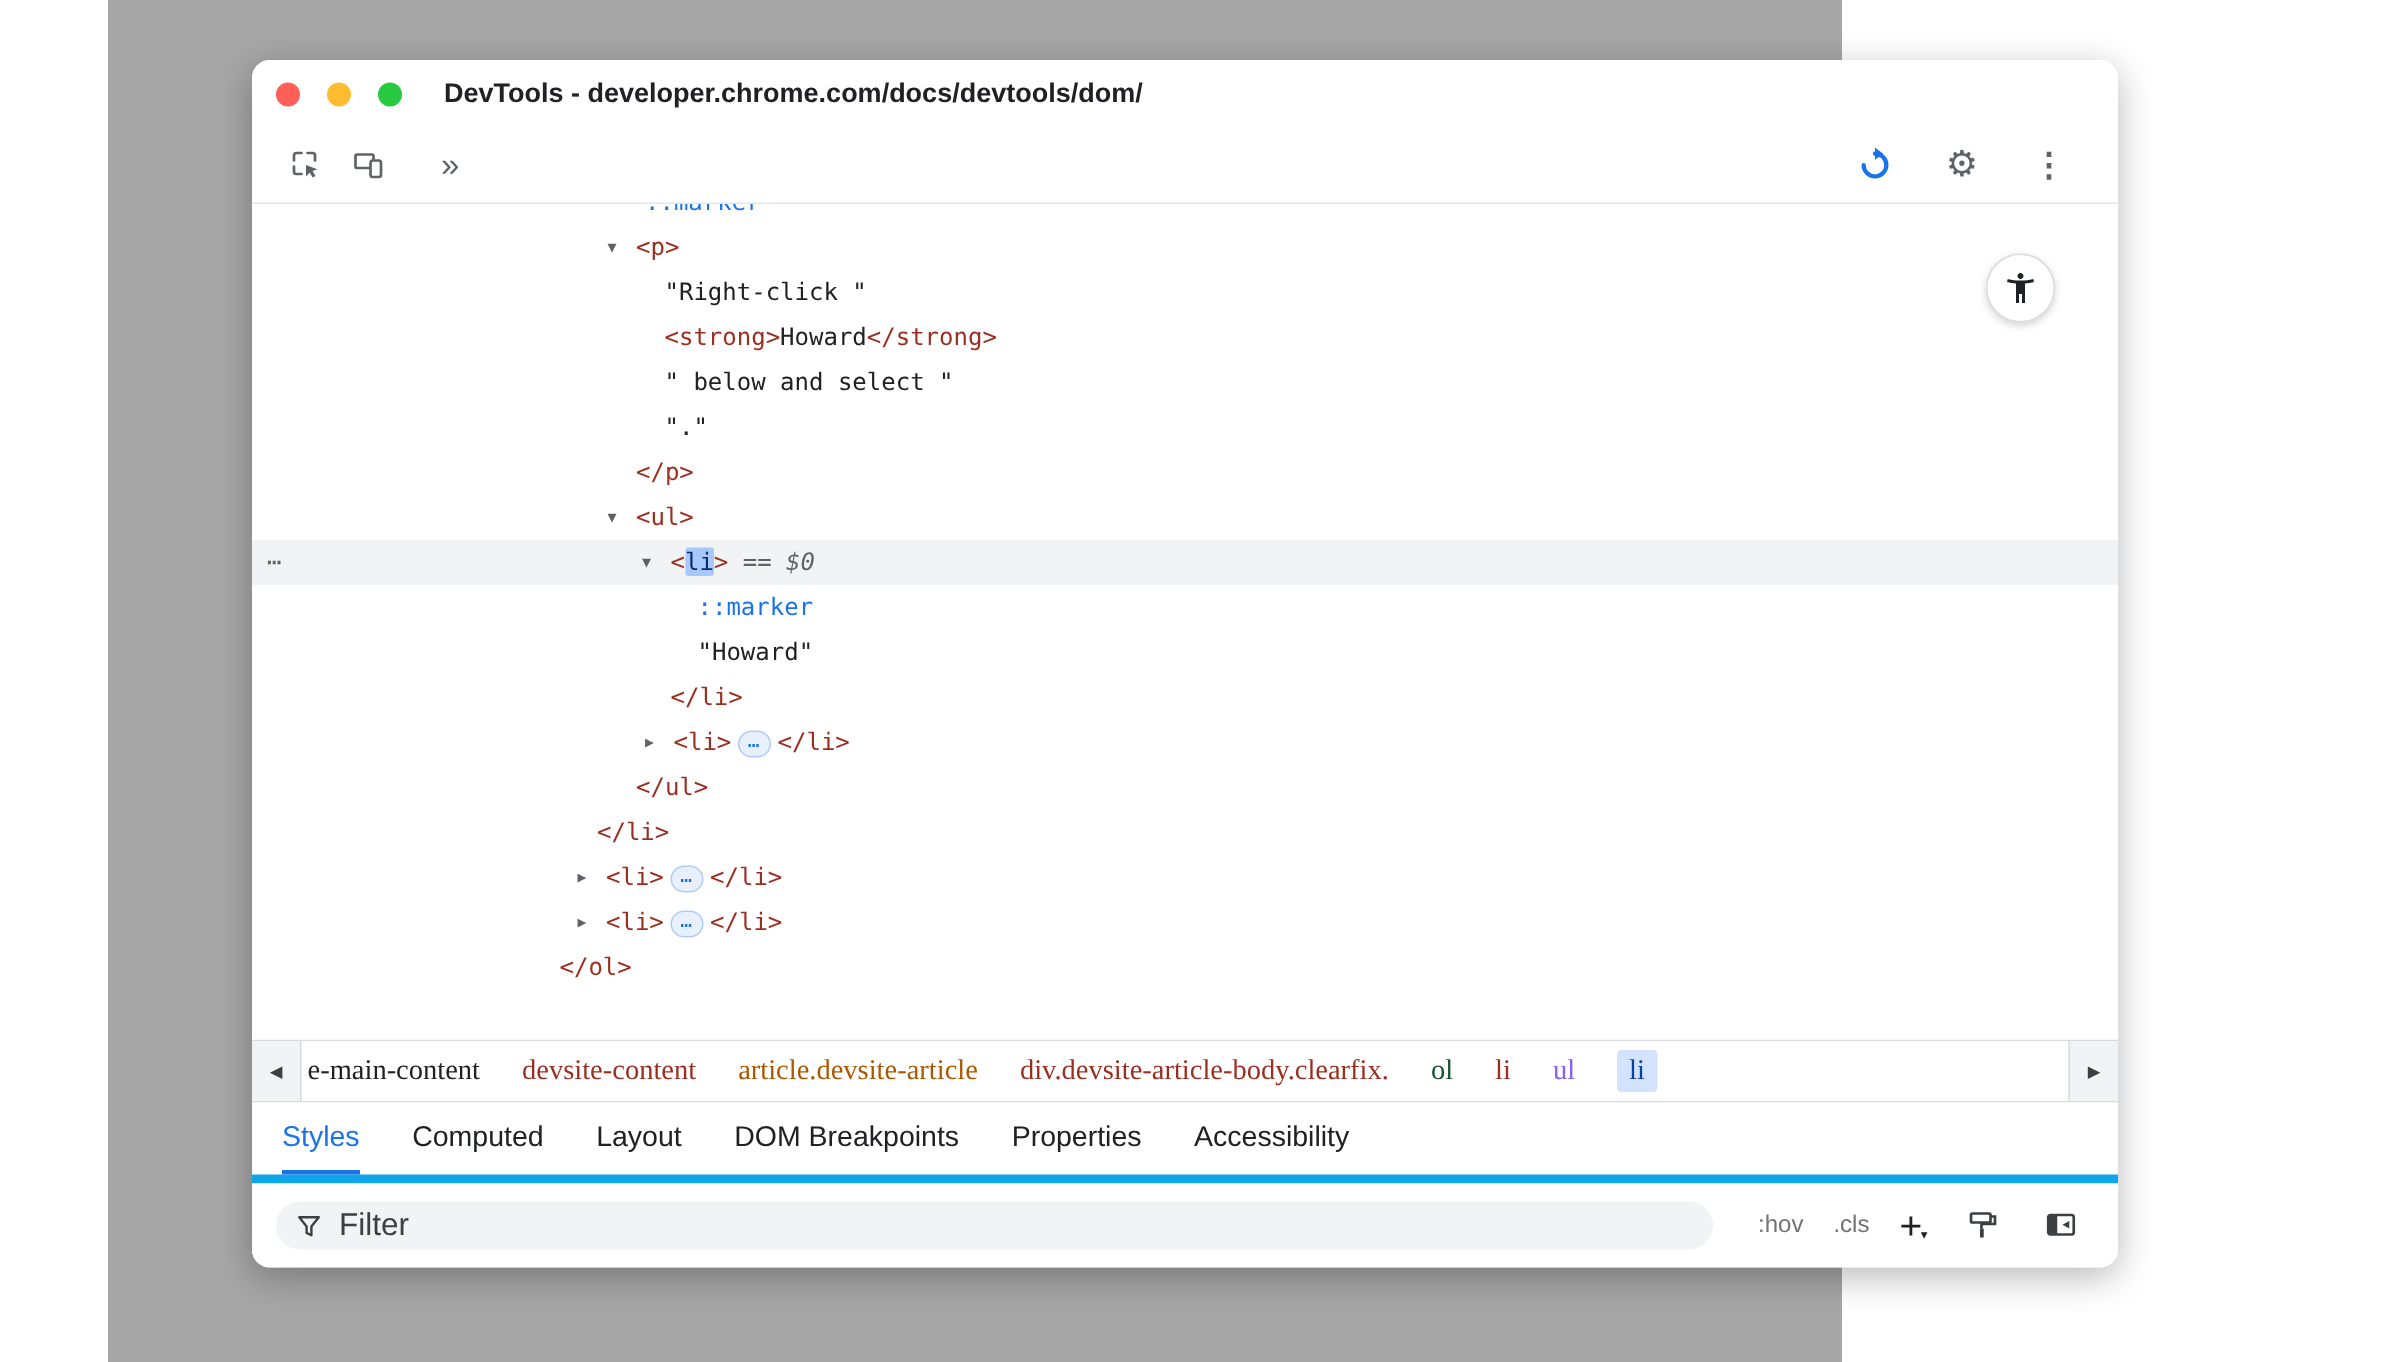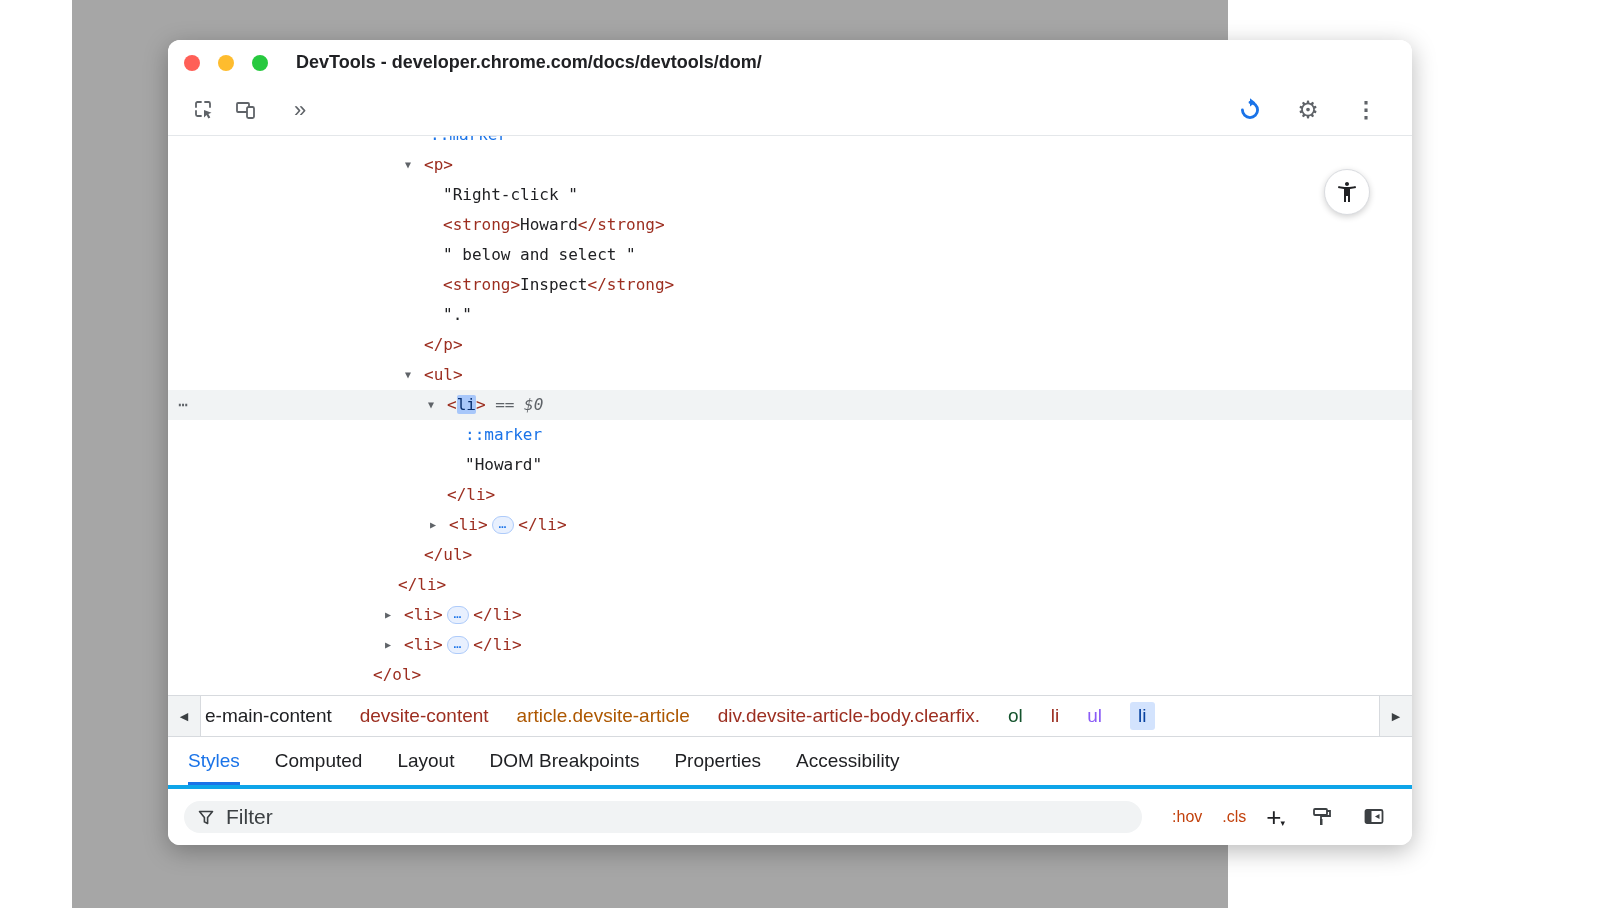--- a/index.html
+++ b/index.html
@@ -56,40 +56,40 @@
     display:flex;align-items:center;justify-content:center;cursor:pointer;}
 
   
   .crumbbar{height:40px;flex:0 0 auto;display:flex;align-items:stretch;border-top:1px solid #d7dade;
     border-bottom:1px solid #d7dade;background:#fff;}
   .crumb-scroll{width:32px;display:flex;align-items:center;justify-content:center;background:#f1f3f4;
     color:#3c4043;font-size:11px;cursor:pointer;flex:0 0 auto;}
   .crumb-scroll.left{border-right:1px solid #d7dade;}
   .crumb-scroll.right{border-left:1px solid #d7dade;}
   .crumbs{flex:1 1 auto;display:flex;align-items:center;gap:28px;padding:0 6px 0 4px;
-    overflow:hidden;font-size:19px;white-space:nowrap;}
+    overflow:hidden;font-size:19px;white-space:nowrap;font-family:Liberation Serif, serif;}
   .crumb{cursor:pointer;}
   .crumb.selected{background:var(--c-crumb-sel-bg);color:var(--c-crumb-sel-text)!important;
     padding:3px 8px;border-radius:3px;}
 
   
   .side-tabs{height:48px;flex:0 0 auto;display:flex;gap:35px;padding-left:20px;align-items:stretch;
-    border-bottom:4px solid #0ea5e9;background:#fff;}
+    border-bottom:6px solid #0ea5e9;background:#fff;}
   .side-tab{display:flex;align-items:center;font-size:19px;color:#202124;cursor:pointer;
     border-bottom:3px solid transparent;padding-top:3px;box-sizing:border-box;white-space:nowrap;}
   .side-tab.active{color:var(--c-accent);border-bottom-color:var(--c-accent);}
 
   
   .filterbar{height:56px;flex:0 0 auto;display:flex;align-items:center;padding:0 22px 0 16px;gap:20px;background:#fff;}
   .filter-pill{flex:1 1 auto;height:32px;border-radius:16px;background:#f1f3f4;display:flex;
     align-items:center;gap:10px;padding:0 14px;margin-right:10px;}
   .filter-pill input{border:none;outline:none;background:transparent;font-size:21px;flex:1;
     font-family:"Liberation Sans", sans-serif;color:#202124;}
   .filter-pill input::placeholder{color:#3c4043;opacity:1;}
-  .hov,.cls{font-size:16px;color:#c2410c;cursor:pointer;}
+  .hov,.cls{font-size:16px;color:#737373;cursor:pointer;}
   .plus{font-size:26px;color:#202124;cursor:pointer;position:relative;line-height:1;display:flex;align-items:flex-end;}
   .plus .caret{font-size:9px;color:#202124;position:relative;top:-2px;left:-1px;}
   svg{display:block;}
 </style>
 </head>
 <body>
 
 <div class="stage">
   <div class="window">
 
@@ -132,21 +132,20 @@
       </div>
     </div>
 
     <div class="dom-area">
       <div class="dom-tree">
           <div class="tree-row clip" style="padding-left: 262px;"><span class="seg-pseudo">::marker</span></div>
           <div class="tree-row" style="padding-left: 237px;"><span class="seg-arrow">▼</span><span class="seg-tag">&lt;p&gt;</span></div>
           <div class="tree-row" style="padding-left: 275px;"><span class="seg-plain">"Right-click "</span></div>
           <div class="tree-row" style="padding-left: 275px;"><span class="seg-tag">&lt;strong&gt;</span><span class="seg-plain">Howard</span><span class="seg-tag">&lt;/strong&gt;</span></div>
           <div class="tree-row" style="padding-left: 275px;"><span class="seg-plain">" below and select "</span></div>
-          <div class="tree-row" style="padding-left: 275px;"><span class="seg-tag">&lt;strong&gt;</span><span class="seg-plain">Inspect</span><span class="seg-tag">&lt;/strong&gt;</span></div>
           <div class="tree-row" style="padding-left: 275px;"><span class="seg-plain">"."</span></div>
           <div class="tree-row" style="padding-left: 256px;"><span class="seg-tag">&lt;/p&gt;</span></div>
           <div class="tree-row" style="padding-left: 237px;"><span class="seg-arrow">▼</span><span class="seg-tag">&lt;ul&gt;</span></div>
           <div class="tree-row selected" style="padding-left: 260px;"><span class="gutter-dots">⋯</span><span class="seg-arrow">▼</span><span class="seg-tag">&lt;</span><span class="seg-tagsel">li</span><span class="seg-tag">&gt;</span><span class="seg-eq"> == </span><span class="seg-dollar">$0</span></div>
           <div class="tree-row" style="padding-left: 297px;"><span class="seg-pseudo">::marker</span></div>
           <div class="tree-row" style="padding-left: 297px;"><span class="seg-plain">"Howard"</span></div>
           <div class="tree-row" style="padding-left: 279px;"><span class="seg-tag">&lt;/li&gt;</span></div>
           <div class="tree-row" style="padding-left: 262px;"><span class="seg-arrow">▶</span><span class="seg-tag">&lt;li&gt;</span><span class="seg-pill">…</span><span class="seg-tag">&lt;/li&gt;</span></div>
           <div class="tree-row" style="padding-left: 256px;"><span class="seg-tag">&lt;/ul&gt;</span></div>
           <div class="tree-row" style="padding-left: 230px;"><span class="seg-tag">&lt;/li&gt;</span></div>

